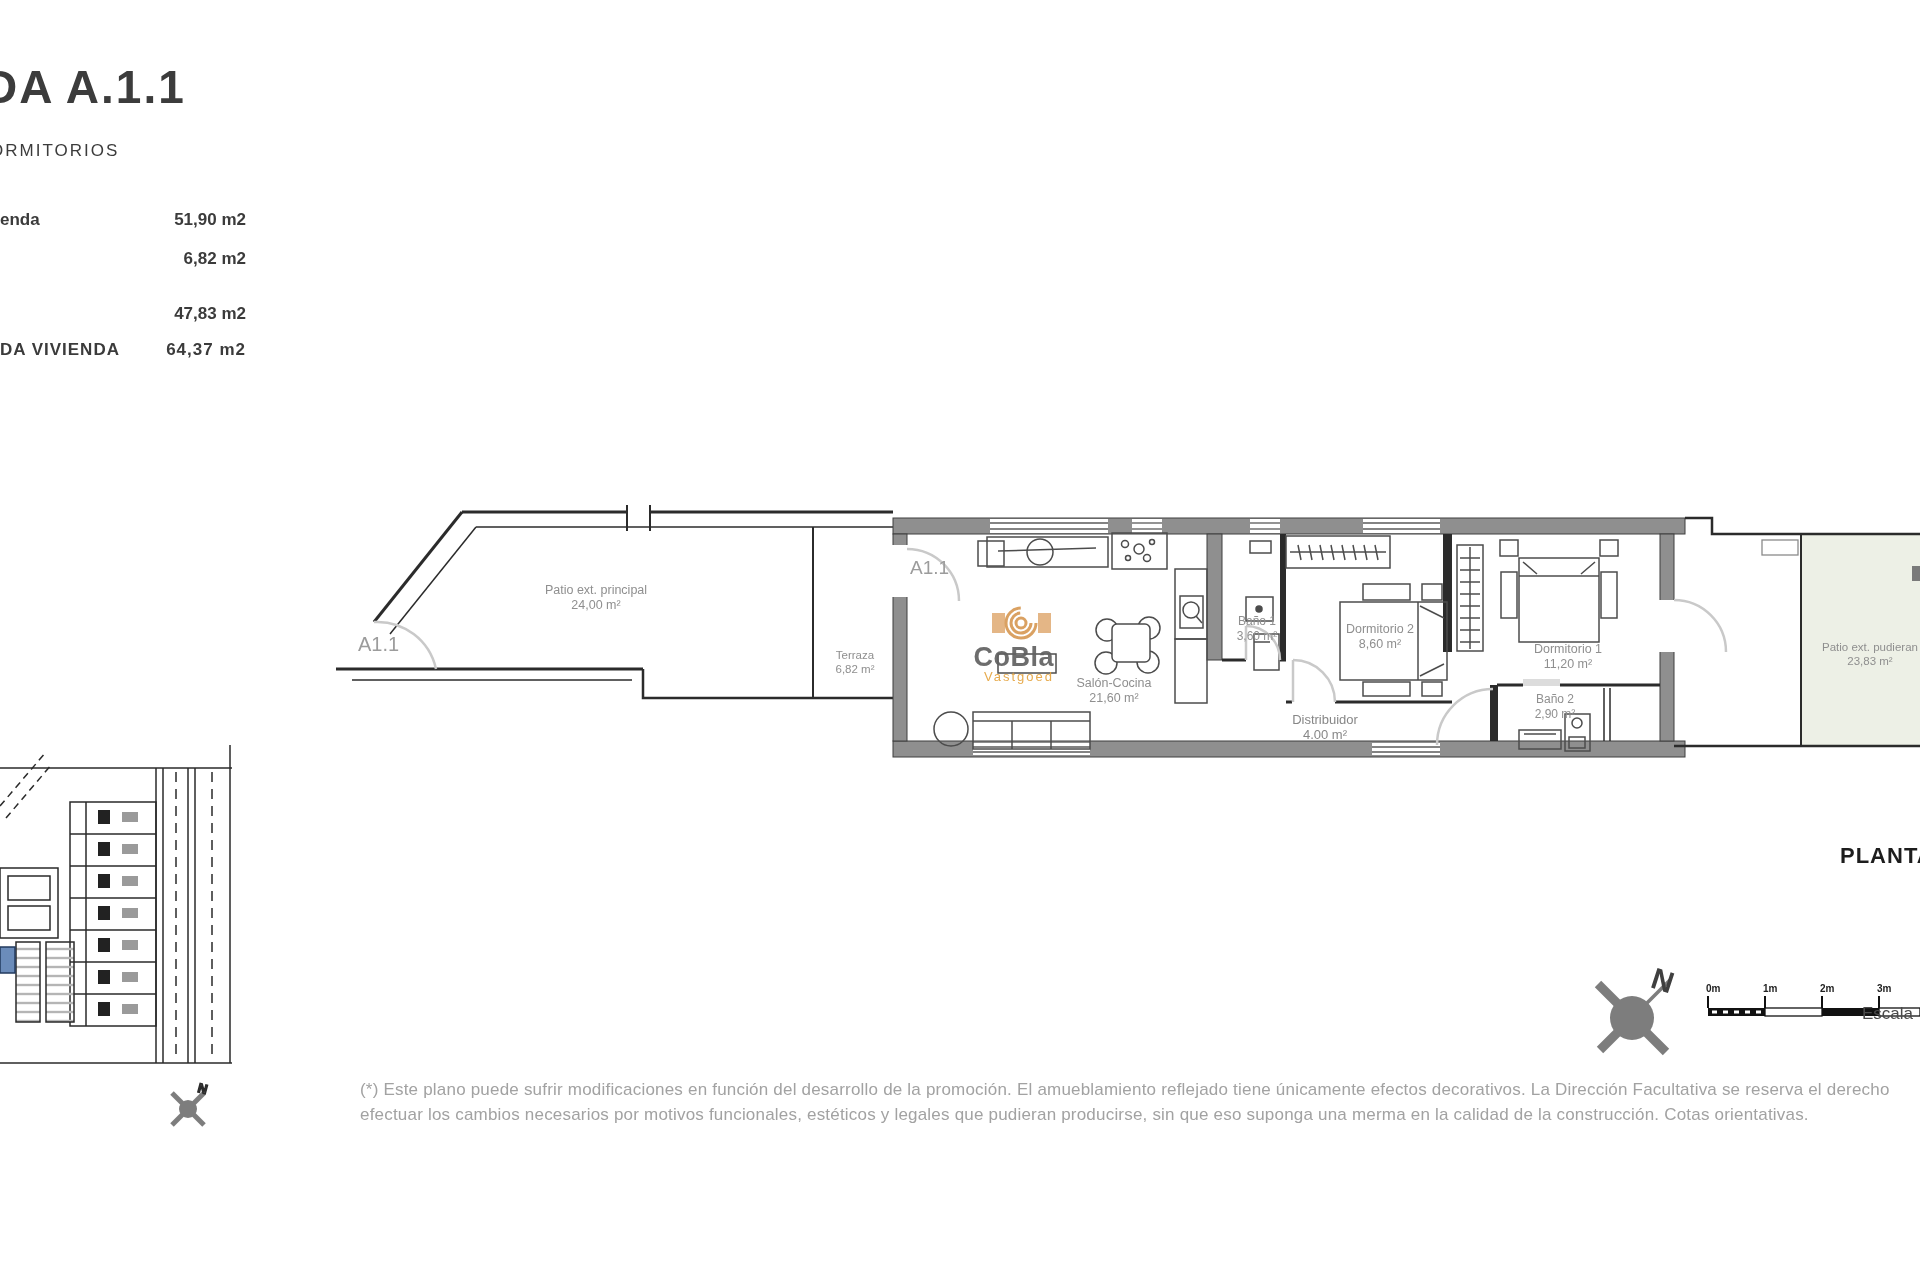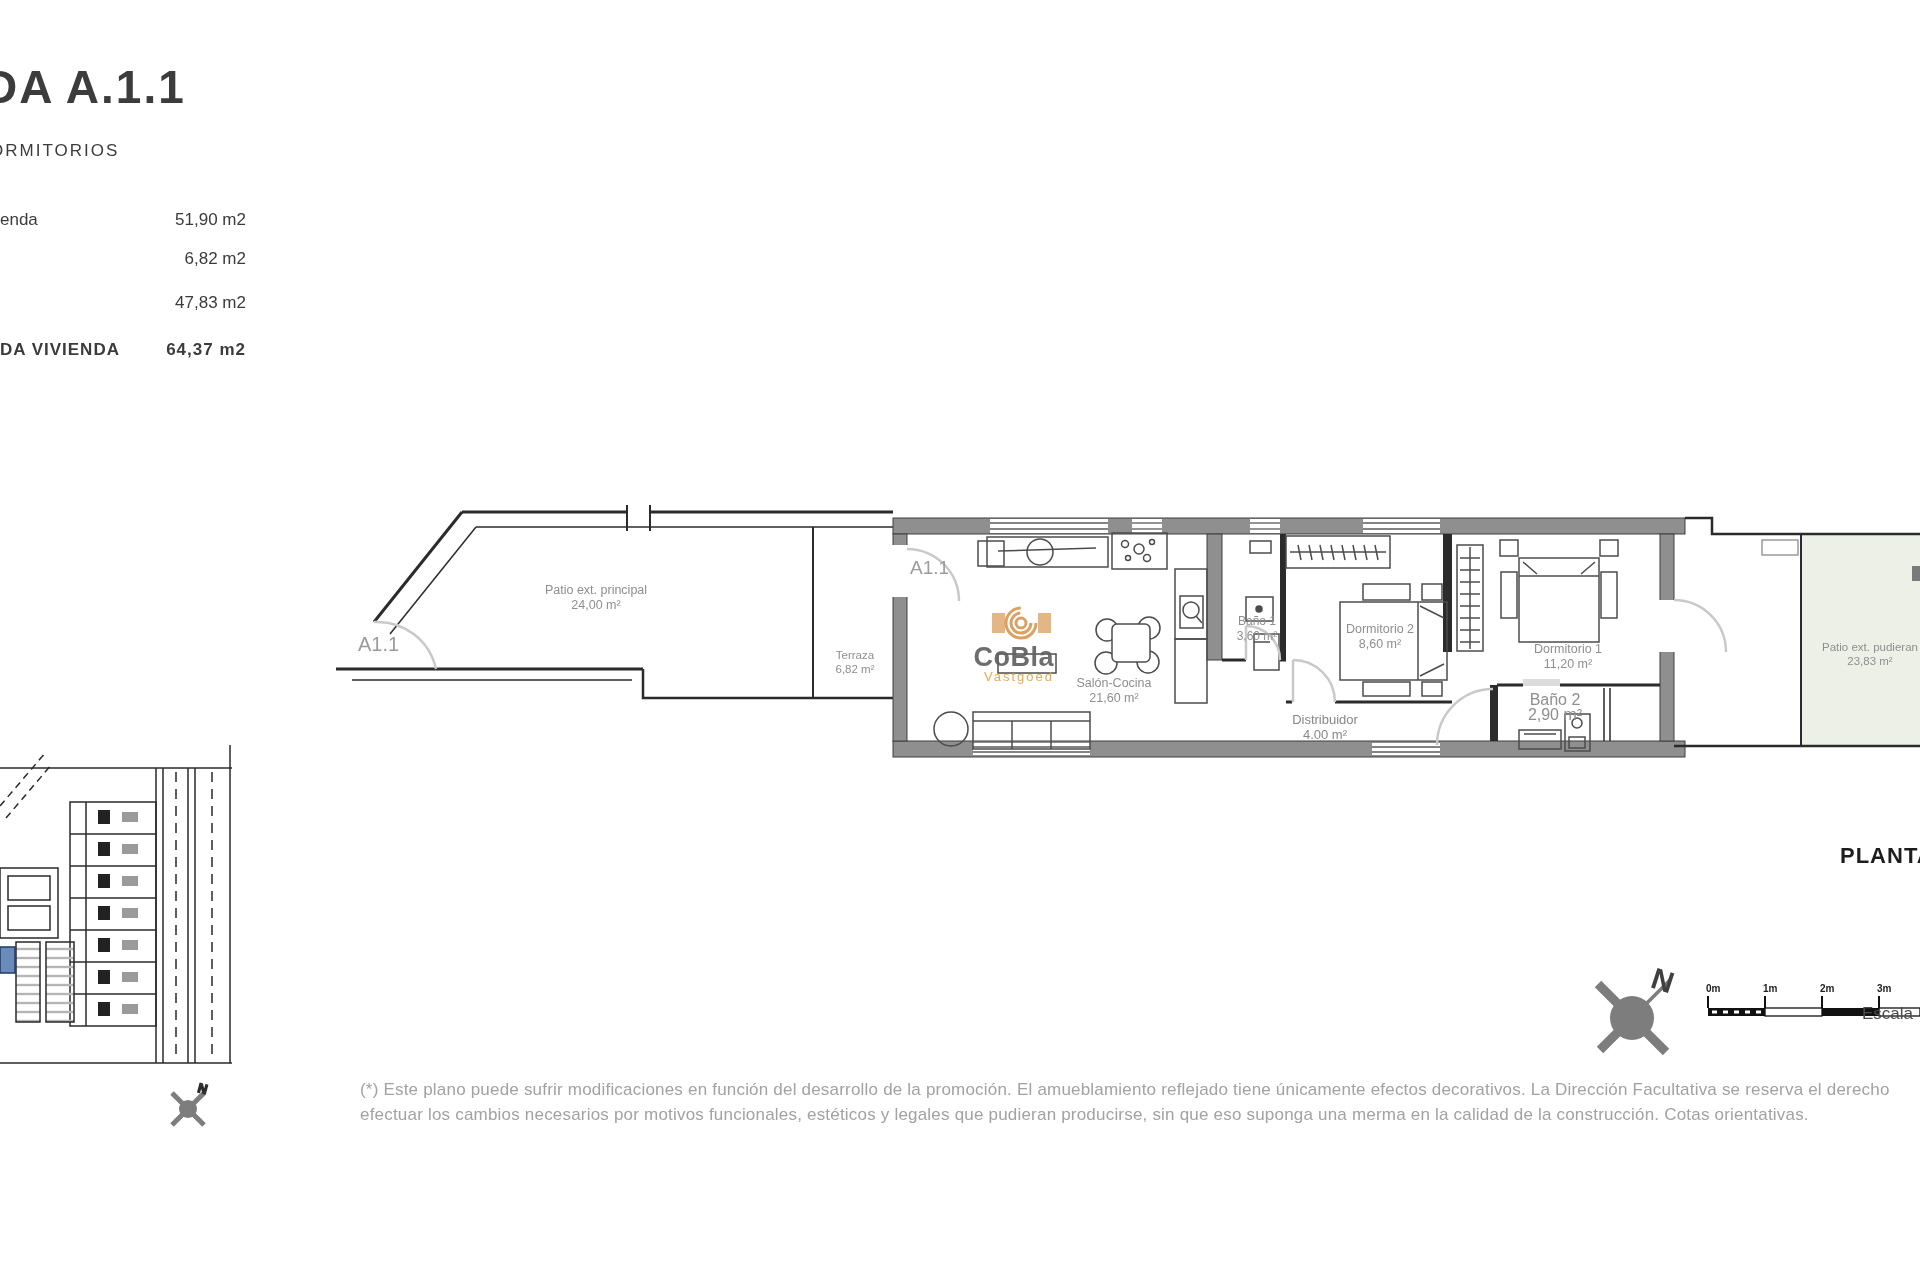--- a/index.html
+++ b/index.html
@@ -4,21 +4,21 @@
 <style>
   html,body{margin:0;padding:0;background:#fff;}
   .page{position:relative;width:1920px;height:1280px;background:#ffffff;overflow:hidden;
         font-family:"Liberation Sans",sans-serif;color:#3a3a3a;}
   .abs{position:absolute;}
 
   
   .hdr-title{position:absolute;left:-16px;top:60px;font-size:46px;font-weight:bold;
              letter-spacing:2px;color:#3c3c3c;white-space:nowrap;}
   .hdr-sub{position:absolute;left:-10px;top:141px;font-size:17px;letter-spacing:2px;color:#3c3c3c;white-space:nowrap;}
-  .area-row{position:absolute;left:0;width:246px;height:20px;font-size:17px;color:#3b3b3b;}
+  .area-row{position:absolute;left:0;width:246px;height:20px;font-size:17px;color:#3b3b3b;font-weight:bold;}
   .area-row .lab{position:absolute;left:0;top:0;white-space:nowrap;}
   .area-row .val{position:absolute;right:0;top:0;text-align:right;white-space:nowrap;}
   .area-row.total{font-weight:bold;letter-spacing:1px;}
 
   
   .rlabel{position:absolute;transform:translateX(-50%);text-align:center;font-size:12.5px;
           line-height:15px;color:#8f8f8f;white-space:nowrap;margin-left:8px;}
   .rlabel.small{font-size:11.5px;line-height:14px;}
   .unit-label{position:absolute;font-size:20px;color:#9c9c9c;white-space:nowrap;}
 
@@ -44,21 +44,21 @@
   <div class="hdr-sub">ORMITORIOS</div>
 
   <div class="area-row" style="top:210px">
     <span class="lab">enda</span>
     <span class="val">51,90 m2</span>
   </div>
   <div class="area-row" style="top:249px">
     <span class="lab"></span>
     <span class="val">6,82 m2</span>
   </div>
-  <div class="area-row" style="top:293px">
+  <div class="area-row" style="top:304px">
     <span class="lab"></span>
     <span class="val">47,83 m2</span>
   </div>
   <div class="area-row total" style="top:340px">
     <span class="lab">DA VIVIENDA</span>
     <span class="val">64,37 m2</span>
   </div>
 
   <svg class="abs" style="left:0;top:0" width="1920" height="1280" viewBox="0 0 1920 1280">
     <defs>
@@ -327,21 +327,21 @@
     <div>8,60 m²</div>
   </div>
   <div class="rlabel" style="left:1317px;top:712px;font-size:13px;color:#878787">
     <div>Distribuidor</div>
     <div>4.00 m²</div>
   </div>
   <div class="rlabel" style="left:1560px;top:642px">
     <div>Dormitorio 1</div>
     <div>11,20 m²</div>
   </div>
-  <div class="rlabel" style="left:1547px;top:692px;font-size:16px">
+  <div class="rlabel" style="left:1547px;top:692px;font-size:12px">
     <div>Baño 2</div>
     <div>2,90 m²</div>
   </div>
   <div class="rlabel small" style="left:1862px;top:640px">
     <div>Patio ext. pudieran</div>
     <div>23,83 m²</div>
   </div>
 
   <div class="unit-label" style="left:358px;top:633px">A1.1</div>
   <div class="unit-label" style="left:910px;top:557px;font-size:19px">A1.1</div>

